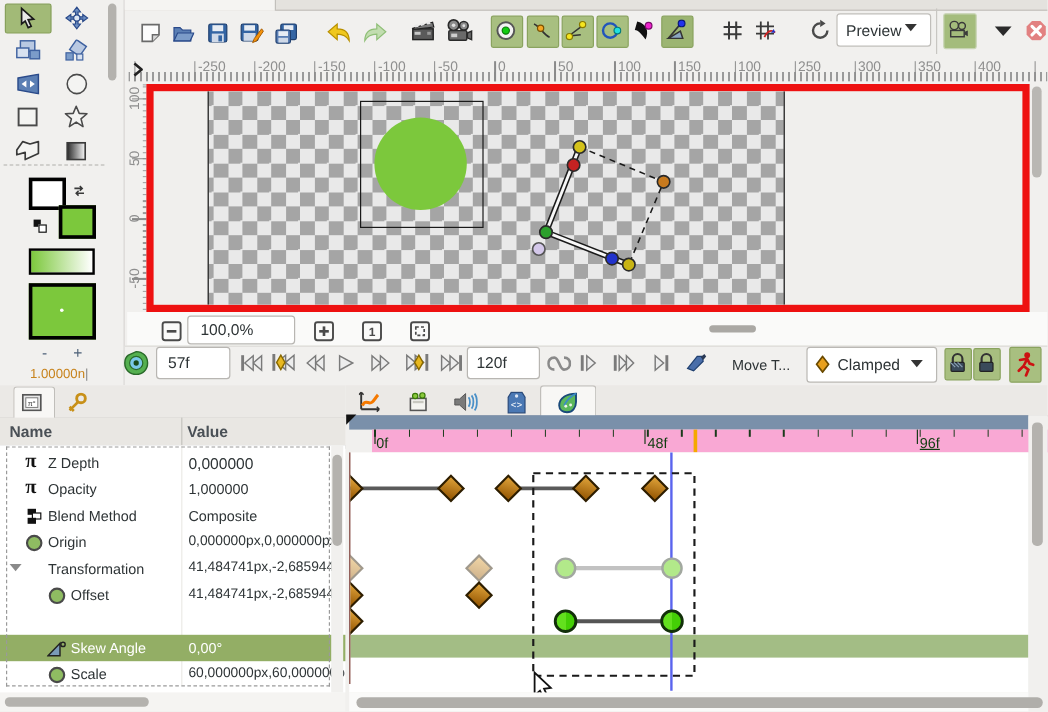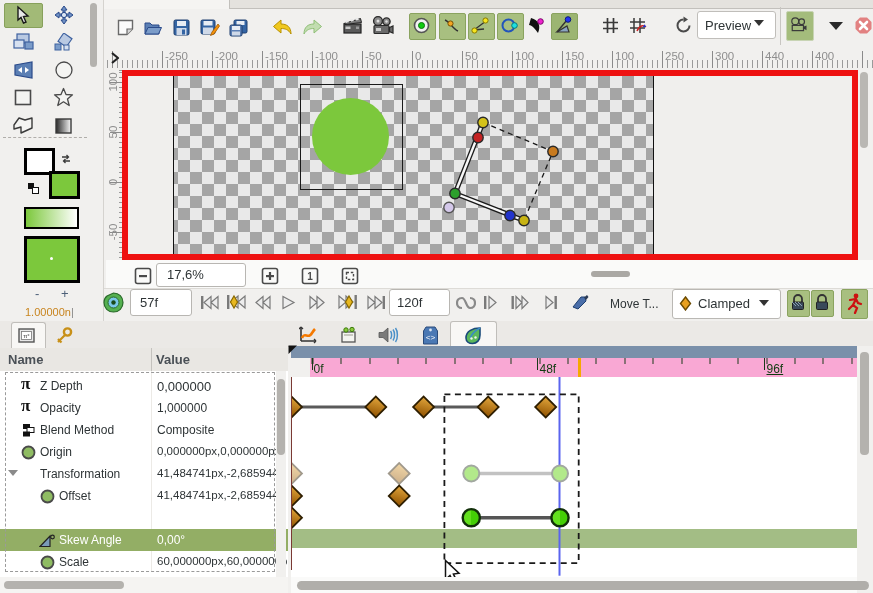--- a/index.html
+++ b/index.html
@@ -235,21 +235,21 @@
     <span class="rlab" style="left:158px;top:2px;">-150</span>
     <span class="rlab" style="left:208px;top:2px;">-100</span>
     <span class="rlab" style="left:258px;top:2px;">-50</span>
     <span class="rlab" style="left:308px;top:2px;">0</span>
     <span class="rlab" style="left:358px;top:2px;">50</span>
     <span class="rlab" style="left:408px;top:2px;">100</span>
     <span class="rlab" style="left:458px;top:2px;">150</span>
     <span class="rlab" style="left:508px;top:2px;">100</span>
     <span class="rlab" style="left:558px;top:2px;">250</span>
     <span class="rlab" style="left:608px;top:2px;">300</span>
-    <span class="rlab" style="left:658px;top:2px;">440</span>
+    <span class="rlab" style="left:658px;top:2px;">350</span>
     <span class="rlab" style="left:708px;top:2px;">400</span>
   </div>
   <div class="abs" id="vruler" style="left:3px;top:68px;width:20px;height:192px;overflow:hidden;">
     <div class="abs" style="right:0;top:0;width:8px;height:192px;background:repeating-linear-gradient(to bottom,#9a9a9a 0 1px,transparent 1px 5px);background-position:0 4px;"></div>
     <div class="abs" style="right:0;top:0;width:17px;height:192px;background:repeating-linear-gradient(to bottom,#8a8a8a 0 1px,transparent 1px 50px);background-position:0 14px;"></div>
     <span class="rlab" style="left:-9px;top:7.5px;transform:rotate(-90deg);width:30px;text-align:center;">100</span>
     <span class="rlab" style="left:-9px;top:57.5px;transform:rotate(-90deg);width:30px;text-align:center;">50</span>
     <span class="rlab" style="left:-9px;top:107.5px;transform:rotate(-90deg);width:30px;text-align:center;">0</span>
     <span class="rlab" style="left:-9px;top:157.5px;transform:rotate(-90deg);width:30px;text-align:center;">-50</span>
   </div>
@@ -288,21 +288,21 @@
   <div class="abs" style="left:756px;top:72px;width:8px;height:76px;background:#b9b7b3;border-radius:4px;"></div>
 
   <div class="abs" style="left:2px;top:260px;width:767px;height:28px;background:#fafaf9;"></div>
   <div class="abs" style="left:487px;top:270.5px;width:39px;height:6.5px;background:#aaa8a4;border-radius:3px;"></div>
 
   <svg class="abs" style="left:30px;top:267px" width="18" height="18" viewBox="0 0 18 18">
     <rect x="1.5" y="1.5" width="15" height="15" rx="2" fill="none" stroke="#4a4a4a" stroke-width="1.6"></rect>
     <rect x="5" y="8" width="8" height="2.2" fill="#4a4a4a"></rect>
   </svg>
   <div class="field" style="left:52px;top:263px;width:88px;height:22px;"></div>
-  <div class="abs" style="left:63px;top:267px;font-size:13px;">17,6%</div>
+  <div class="abs" style="left:63px;top:267px;font-size:13px;">100,0%</div>
   <svg class="abs" style="left:157px;top:267px" width="18" height="18" viewBox="0 0 18 18">
     <rect x="1.5" y="1.5" width="15" height="15" rx="2" fill="none" stroke="#4a4a4a" stroke-width="1.6"></rect>
     <rect x="5" y="8" width="8" height="2.2" fill="#4a4a4a"></rect>
       <rect x="7.9" y="5" width="2.2" height="8" fill="#4a4a4a"></rect>
   </svg>
   <svg class="abs" style="left:197px;top:267px" width="18" height="18" viewBox="0 0 18 18">
     <rect x="1.5" y="1.5" width="15" height="15" rx="2" fill="none" stroke="#4a4a4a" stroke-width="1.6"></rect>
     <text x="9" y="13" font-size="10" font-family="Liberation Sans" fill="#4a4a4a" text-anchor="middle" font-weight="bold">1</text>
   </svg>
   <svg class="abs" style="left:237px;top:267px" width="18" height="18" viewBox="0 0 18 18">

